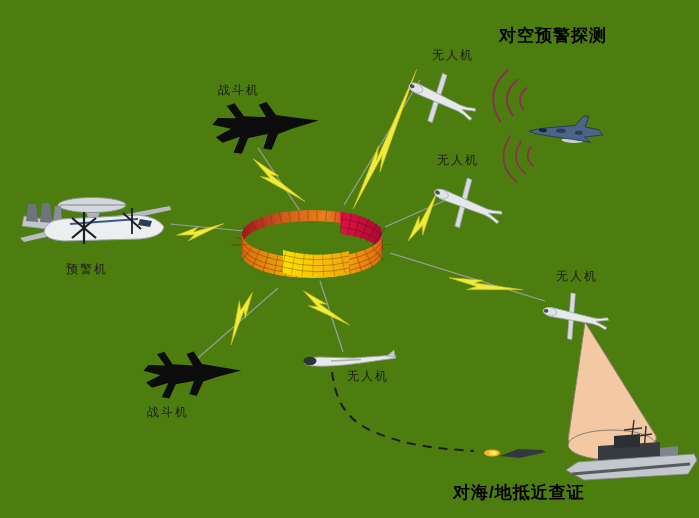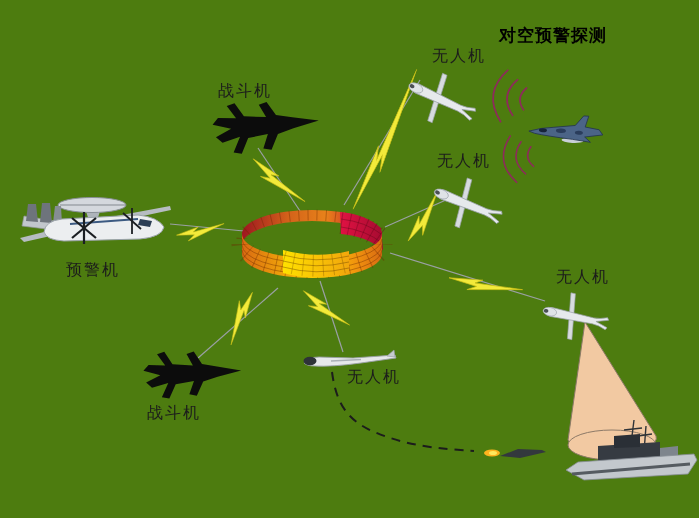--- a/index.html
+++ b/index.html
@@ -1,19 +1,19 @@
 <!DOCTYPE html>
 <html><head>
 <meta charset="utf-8">
 <style>
   html,body{margin:0;padding:0;background:#fff;}
   #stage{position:relative;width:699px;height:518px;background:#4d7c0f;overflow:hidden;
          font-family:"Liberation Sans",sans-serif;}
   #scene{position:absolute;left:0;top:0;}
-  .lbl{position:absolute;font-family:Liberation Mono, monospace;font-size:16px;color:#1c1c1c;
+  .lbl{position:absolute;font-family:Liberation Sans, sans-serif;font-size:12px;color:#1c1c1c;
        letter-spacing:2px;white-space:nowrap;line-height:1;}
   .title{position:absolute;font-family:"Liberation Sans",sans-serif;font-weight:bold;
          font-size:17px;color:#000;letter-spacing:1px;white-space:nowrap;line-height:1;}
 </style>
 </head>
 <body>
 
 <div id="stage">
 
 <svg id="scene" width="699" height="518" viewBox="0 0 699 518">
@@ -160,20 +160,21 @@
   <g transform="translate(528,110) rotate(3)">
     <ellipse cx="46" cy="28" rx="11" ry="2.6" fill="#c9cfd8"></ellipse>
     <path d="M2,21 Q14,17 26,16 L48,13 L56,3 L61,3 L58,14 L72,16 L76,21 L58,24 L64,29 L46,27 Q20,25 8,23 Z" fill="#4b6487" stroke="#22344d" stroke-width="0.8"></path>
     <ellipse cx="16" cy="19.5" rx="4" ry="2" fill="#16233a"></ellipse>
     <ellipse cx="34" cy="19" rx="5" ry="2.2" fill="#2a3d5c"></ellipse>
     <ellipse cx="52" cy="20" rx="4" ry="2" fill="#2a3d5c"></ellipse>
   </g>
 </svg>
 
 <div class="title" style="left:499px;top:27px">对空预警探测</div>
+<div class="title" style="left:453px;top:484px">对海/地抵近查证</div>
 
 <div class="lbl" style="left:218px;top:84px">战斗机</div>
 <div class="lbl" style="left:66px;top:263px">预警机</div>
 <div class="lbl" style="left:147px;top:406px">战斗机</div>
 <div class="lbl" style="left:432px;top:49px">无人机</div>
 <div class="lbl" style="left:437px;top:154px">无人机</div>
 <div class="lbl" style="left:556px;top:270px">无人机</div>
 <div class="lbl" style="left:347px;top:370px">无人机</div>
 
 </div>

